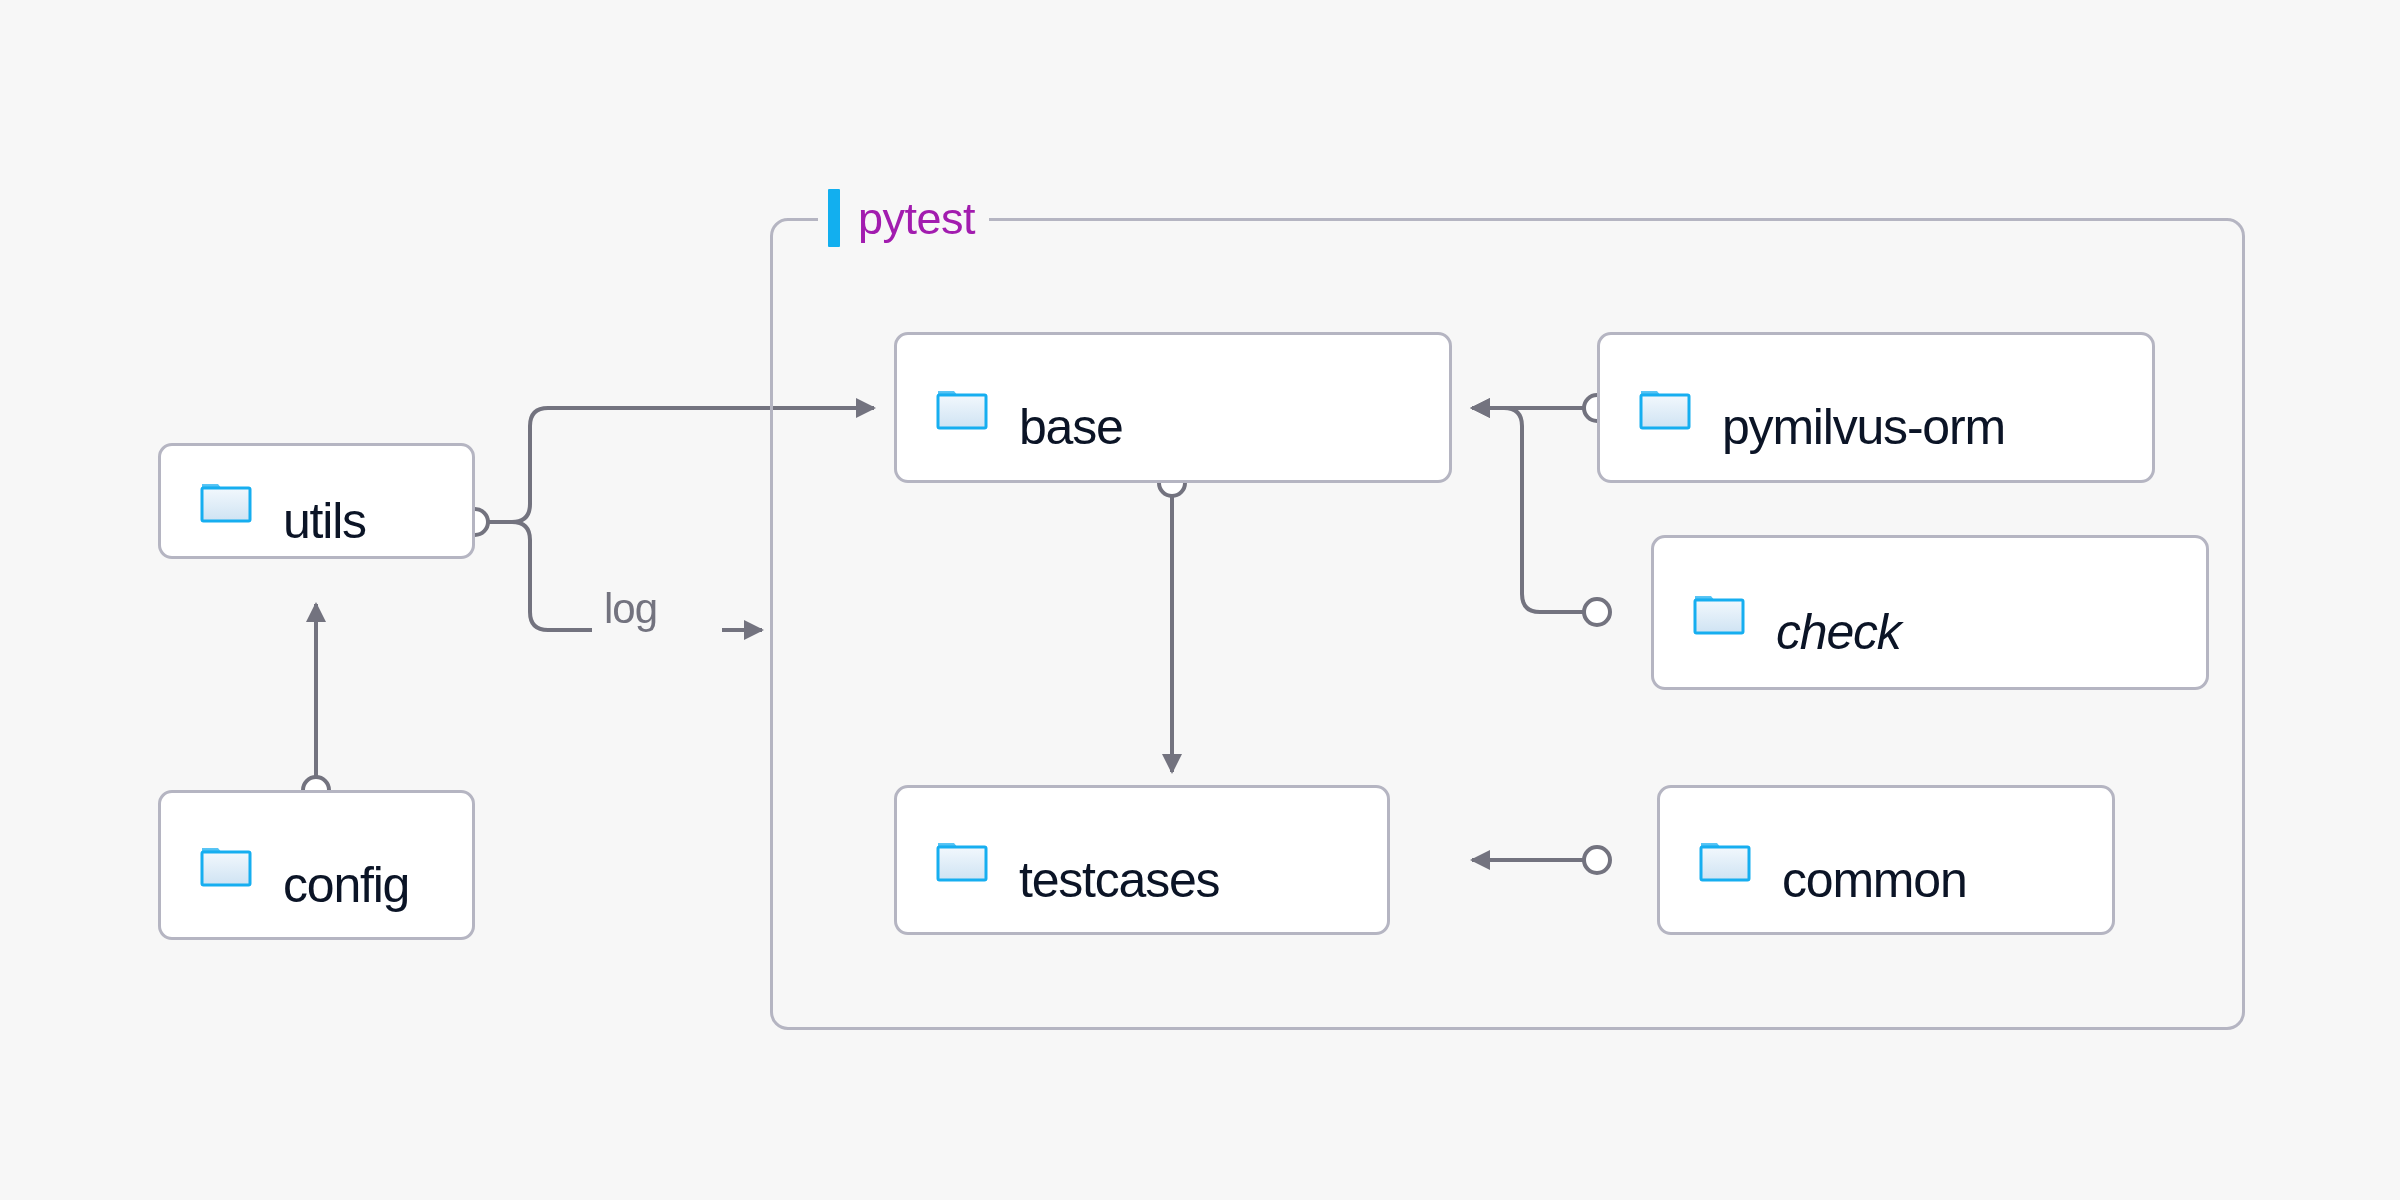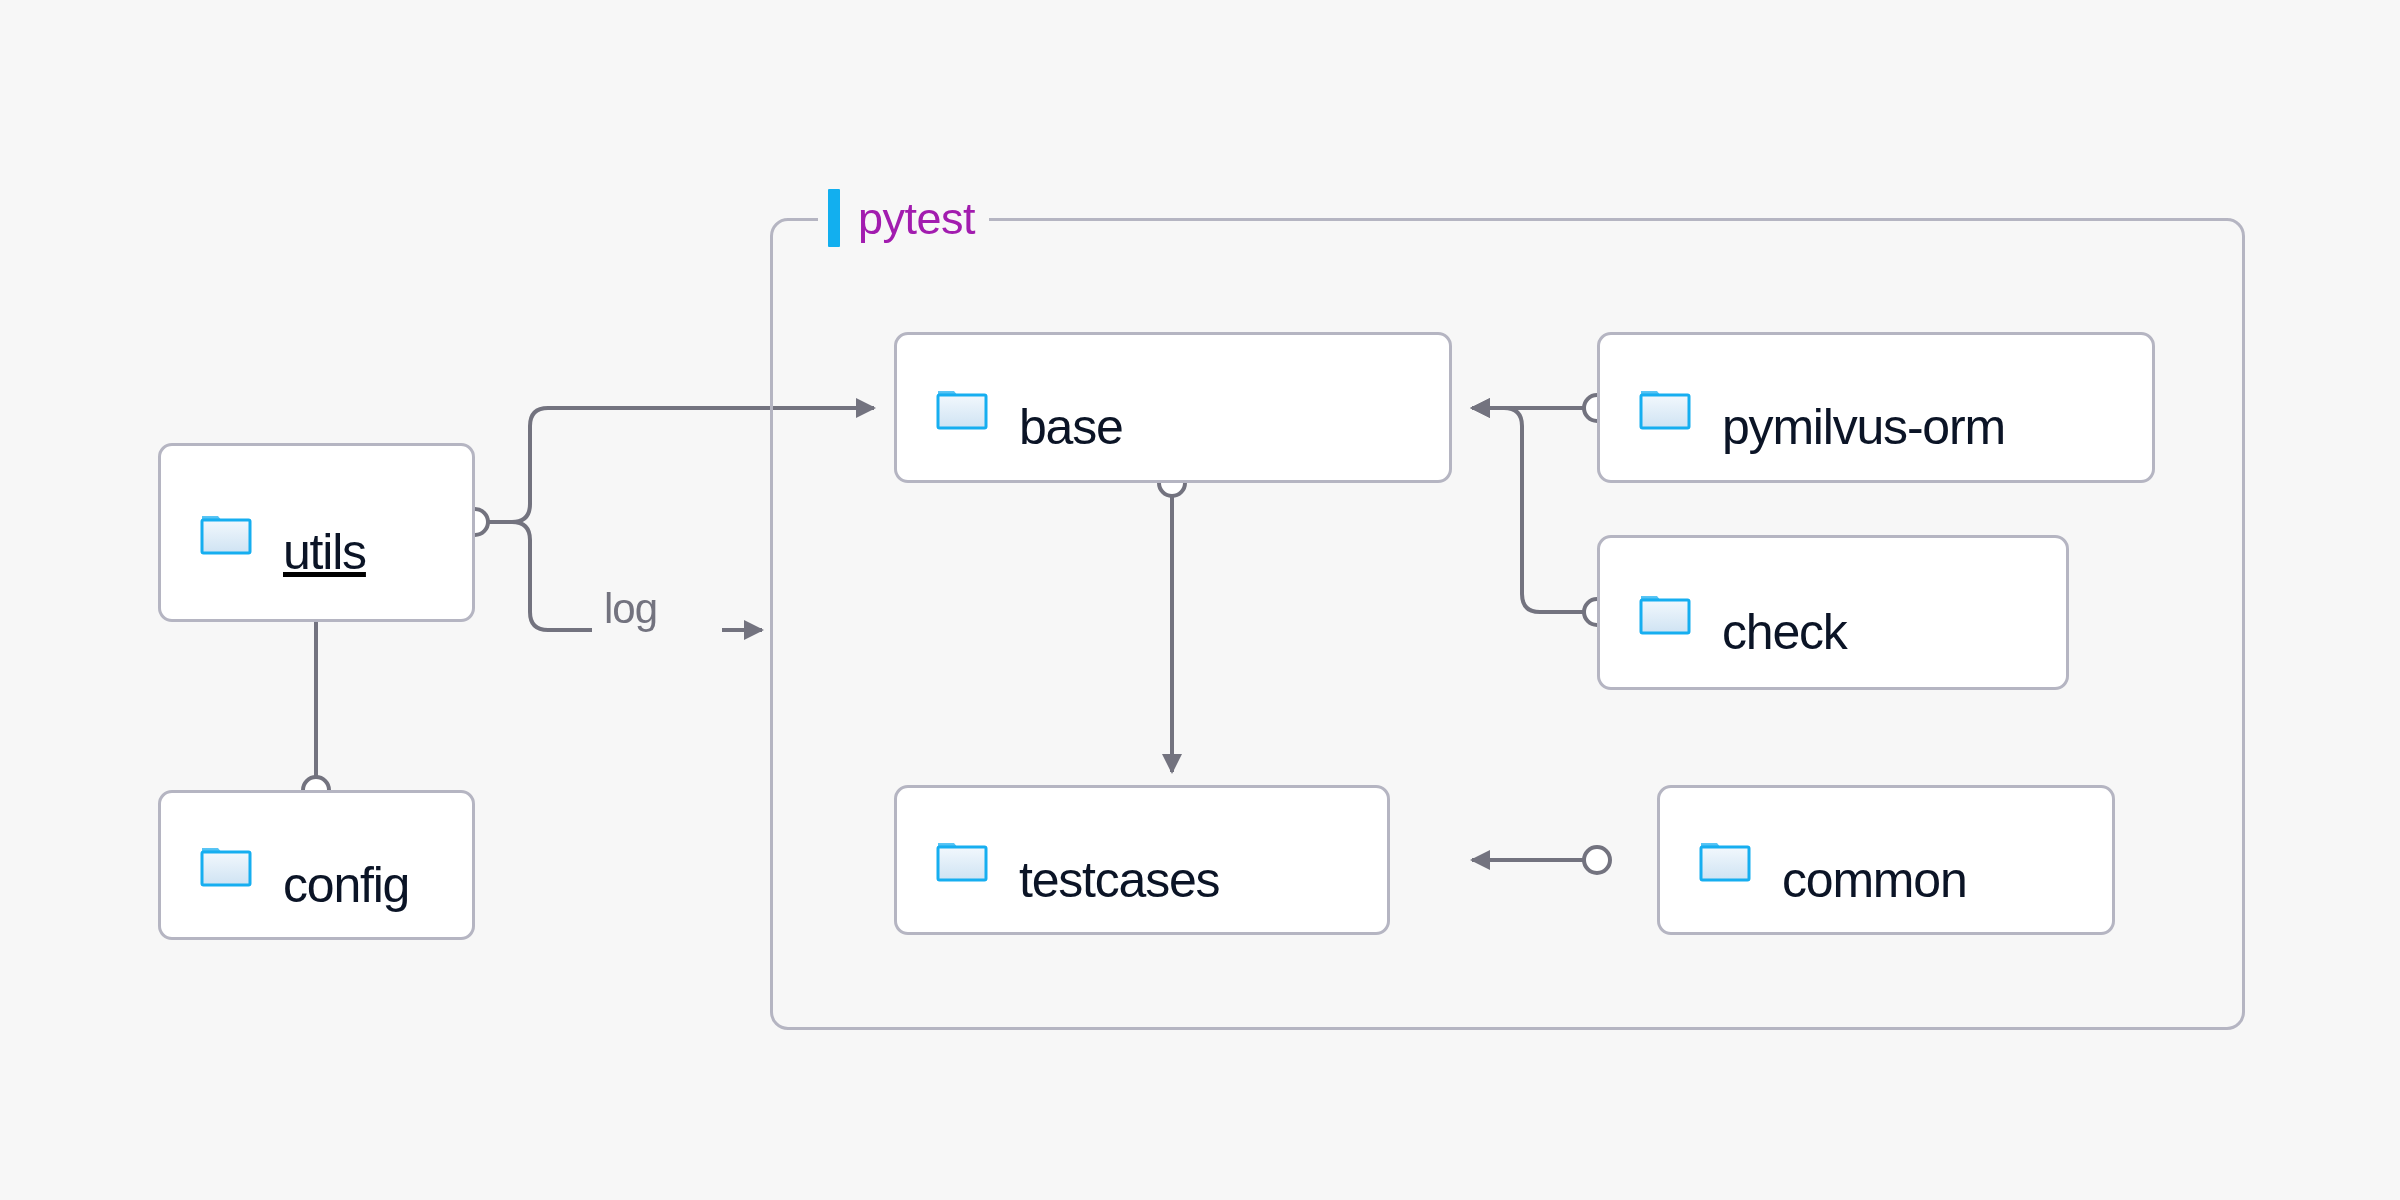--- a/index.html
+++ b/index.html
@@ -142,21 +142,21 @@
       <circle cx="1597" cy="860" r="13"></circle>
     </g>
   </svg>
 
   <div class="group-box" style="left:770px; top:218px; width:1475px; height:812px;"></div>
   <div class="group-label-wrap" style="left:818px; top:188px;">
     <span class="group-bar"></span>
     <span class="group-label">pytest</span>
   </div>
 
-  <div class="node" style="left:158px; top:443px; width:317px; height:179px;text-decoration:underline;">
+  <div class="node" style="left:158px; top:443px; width:317px; height:116px;">
     <svg class="folder-icon" viewBox="0 0 54 48">
       <path d="M3 7 h16 l4 5 h28 v4 H3 z" fill="url(#folderTab)"></path>
       <rect x="3" y="11" width="48" height="33" rx="1.5" fill="url(#folderFill)" stroke="#16aef0" stroke-width="3"></rect>
     </svg>
     <span class="node-label">utils</span>
   </div>
 
   <div class="node" style="left:158px; top:790px; width:317px; height:150px;">
     <svg class="folder-icon" viewBox="0 0 54 48">
       <path d="M3 7 h16 l4 5 h28 v4 H3 z" fill="url(#folderTab)"></path>
@@ -182,21 +182,21 @@
   </div>
 
   <div class="node" style="left:1597px; top:332px; width:558px; height:151px;">
     <svg class="folder-icon" viewBox="0 0 54 48">
       <path d="M3 7 h16 l4 5 h28 v4 H3 z" fill="url(#folderTab)"></path>
       <rect x="3" y="11" width="48" height="33" rx="1.5" fill="url(#folderFill)" stroke="#16aef0" stroke-width="3"></rect>
     </svg>
     <span class="node-label">pymilvus-orm</span>
   </div>
 
-  <div class="node" style="left:1597px; top:535px; width:472px; height:155px;">
+  <div class="node" style="left:1651px; top:535px; width:558px; height:155px;font-style:italic;">
     <svg class="folder-icon" viewBox="0 0 54 48">
       <path d="M3 7 h16 l4 5 h28 v4 H3 z" fill="url(#folderTab)"></path>
       <rect x="3" y="11" width="48" height="33" rx="1.5" fill="url(#folderFill)" stroke="#16aef0" stroke-width="3"></rect>
     </svg>
     <span class="node-label">check</span>
   </div>
 
   <div class="node" style="left:1657px; top:785px; width:458px; height:150px;">
     <svg class="folder-icon" viewBox="0 0 54 48">
       <path d="M3 7 h16 l4 5 h28 v4 H3 z" fill="url(#folderTab)"></path>

